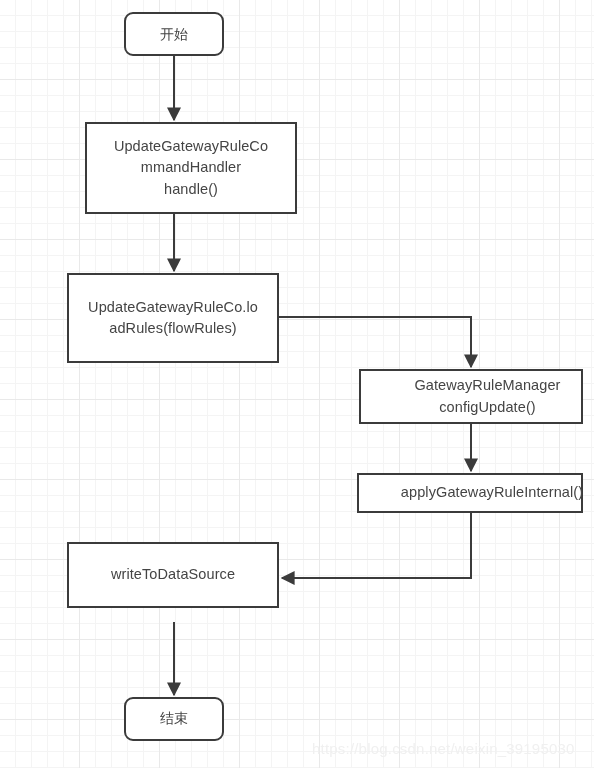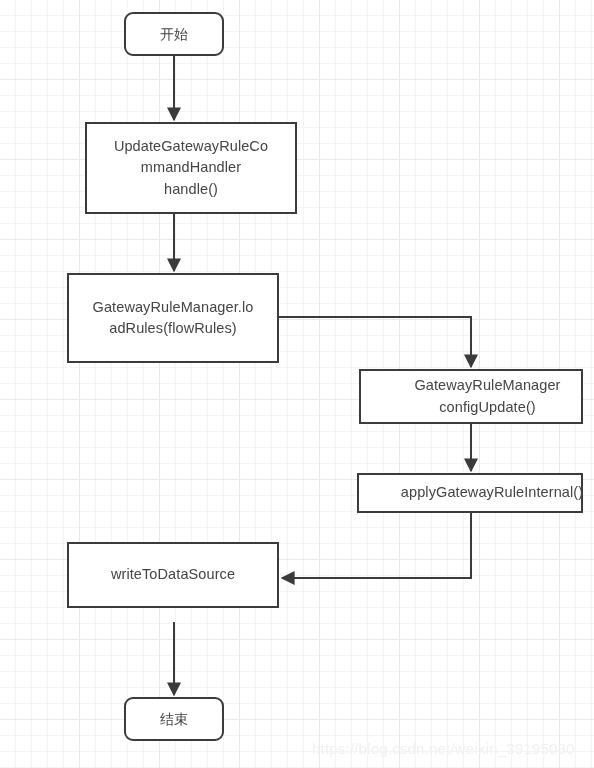--- a/index.html
+++ b/index.html
@@ -52,21 +52,21 @@
     display: block;
     white-space: pre-line;
     padding: 0 6px;
   }
   #n-start     { left: 124px; top: 12px;  width: 100px; height: 44px; }
   #n-handler   { left: 85px;  top: 122px; width: 212px; height: 92px; }
   #n-loadrules { left: 67px;  top: 273px; width: 212px; height: 90px; }
   #n-config    { left: 359px; top: 369px; width: 224px; height: 55px; padding-left: 33px; }
   #n-apply     { left: 357px; top: 473px; width: 226px; height: 40px; padding-left: 44px; }
   #n-write     { left: 67px;  top: 542px; width: 212px; height: 66px; }
-  #n-end       { left: 124px; top: 697px; width: 100px; height: 44px; }
+  #n-end       { left: 124px; top: 697px; width: 100px; height: 44px; font-family: Liberation Serif, serif; }
   .watermark {
     position: absolute;
     left: 312px;
     top: 740px;
     font-size: 15px;
     color: #f0f0f0;
     letter-spacing: 0.2px;
     white-space: nowrap;
     z-index: 1;
     user-select: none;
@@ -98,21 +98,21 @@
     <span class="node-label">开始</span>
   </div>
 
   <div class="node" id="n-handler">
     <span class="node-label">UpdateGatewayRuleCo
 mmandHandler
 handle()</span>
   </div>
 
   <div class="node" id="n-loadrules">
-    <span class="node-label">GatewayRuleManager.lo
+    <span class="node-label">UpdateGatewayRuleCo.lo
 adRules(flowRules)</span>
   </div>
 
   <div class="node" id="n-config">
     <span class="node-label">GatewayRuleManager
 configUpdate()</span>
   </div>
 
   <div class="node" id="n-apply">
     <span class="node-label">applyGatewayRuleInternal()</span>

